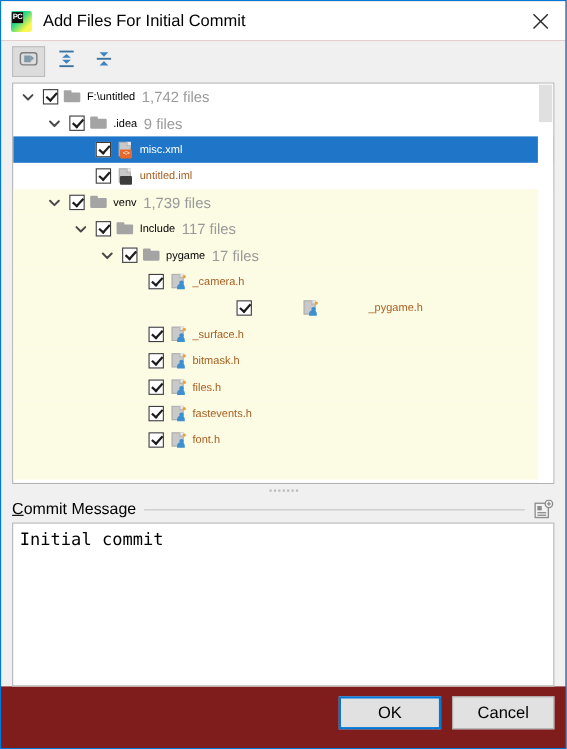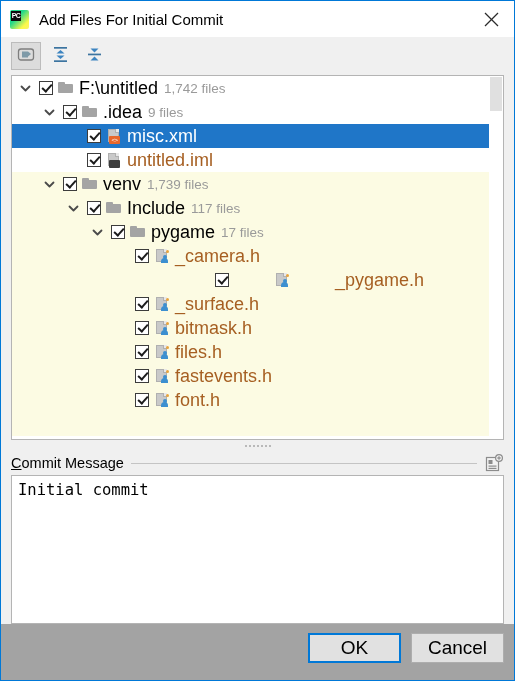--- a/index.html
+++ b/index.html
@@ -10,21 +10,21 @@
     font-family: "Liberation Sans", sans-serif;
   }
 
   
   #window {
     position: absolute;
     left: 0; top: 0;
     width: 515px; height: 681px;
     box-sizing: border-box;
     border: 1px solid #0078d7;
-    background: #a3a3a3;
+    background: #7f1d1d;
     display: flex;
     flex-direction: column;
   }
 
   
   #titlebar {
     height: 36px;
     flex: 0 0 36px;
     background: #ffffff;
     display: flex;
@@ -234,21 +234,21 @@
   }
   .ficon .dot {
     position: absolute;
     right: 1px; top: 2px;
     width: 3px; height: 3px;
     border-radius: 50%;
     background: #e8a33d;
   }
 
   .label {
-    font-size: 18px;
+    font-size: 10px;
     color: #000000;
   }
   .label.fileclr { color: #a65f22; }
   .label.sel { color: #ffffff; }
   .count {
     font-size: 13.5px;
     color: #9a9a9a;
     margin-left: 6px;
   }
 
@@ -340,21 +340,21 @@
     box-sizing: border-box;
   }
   .dlgbtn {
     height: 30px;
     min-width: 93px;
     padding: 0 14px;
     box-sizing: border-box;
     background: #e1e1e1;
     border: 1px solid #adadad;
     font-family: "Liberation Sans", sans-serif;
-    font-size: 19px;
+    font-size: 15px;
     color: #000000;
     cursor: default;
     display: flex; align-items: center; justify-content: center;
   }
   .dlgbtn.default {
     border: 2px solid #0078d7;
     padding: 0 13px;
   }
 </style>
 </head>

